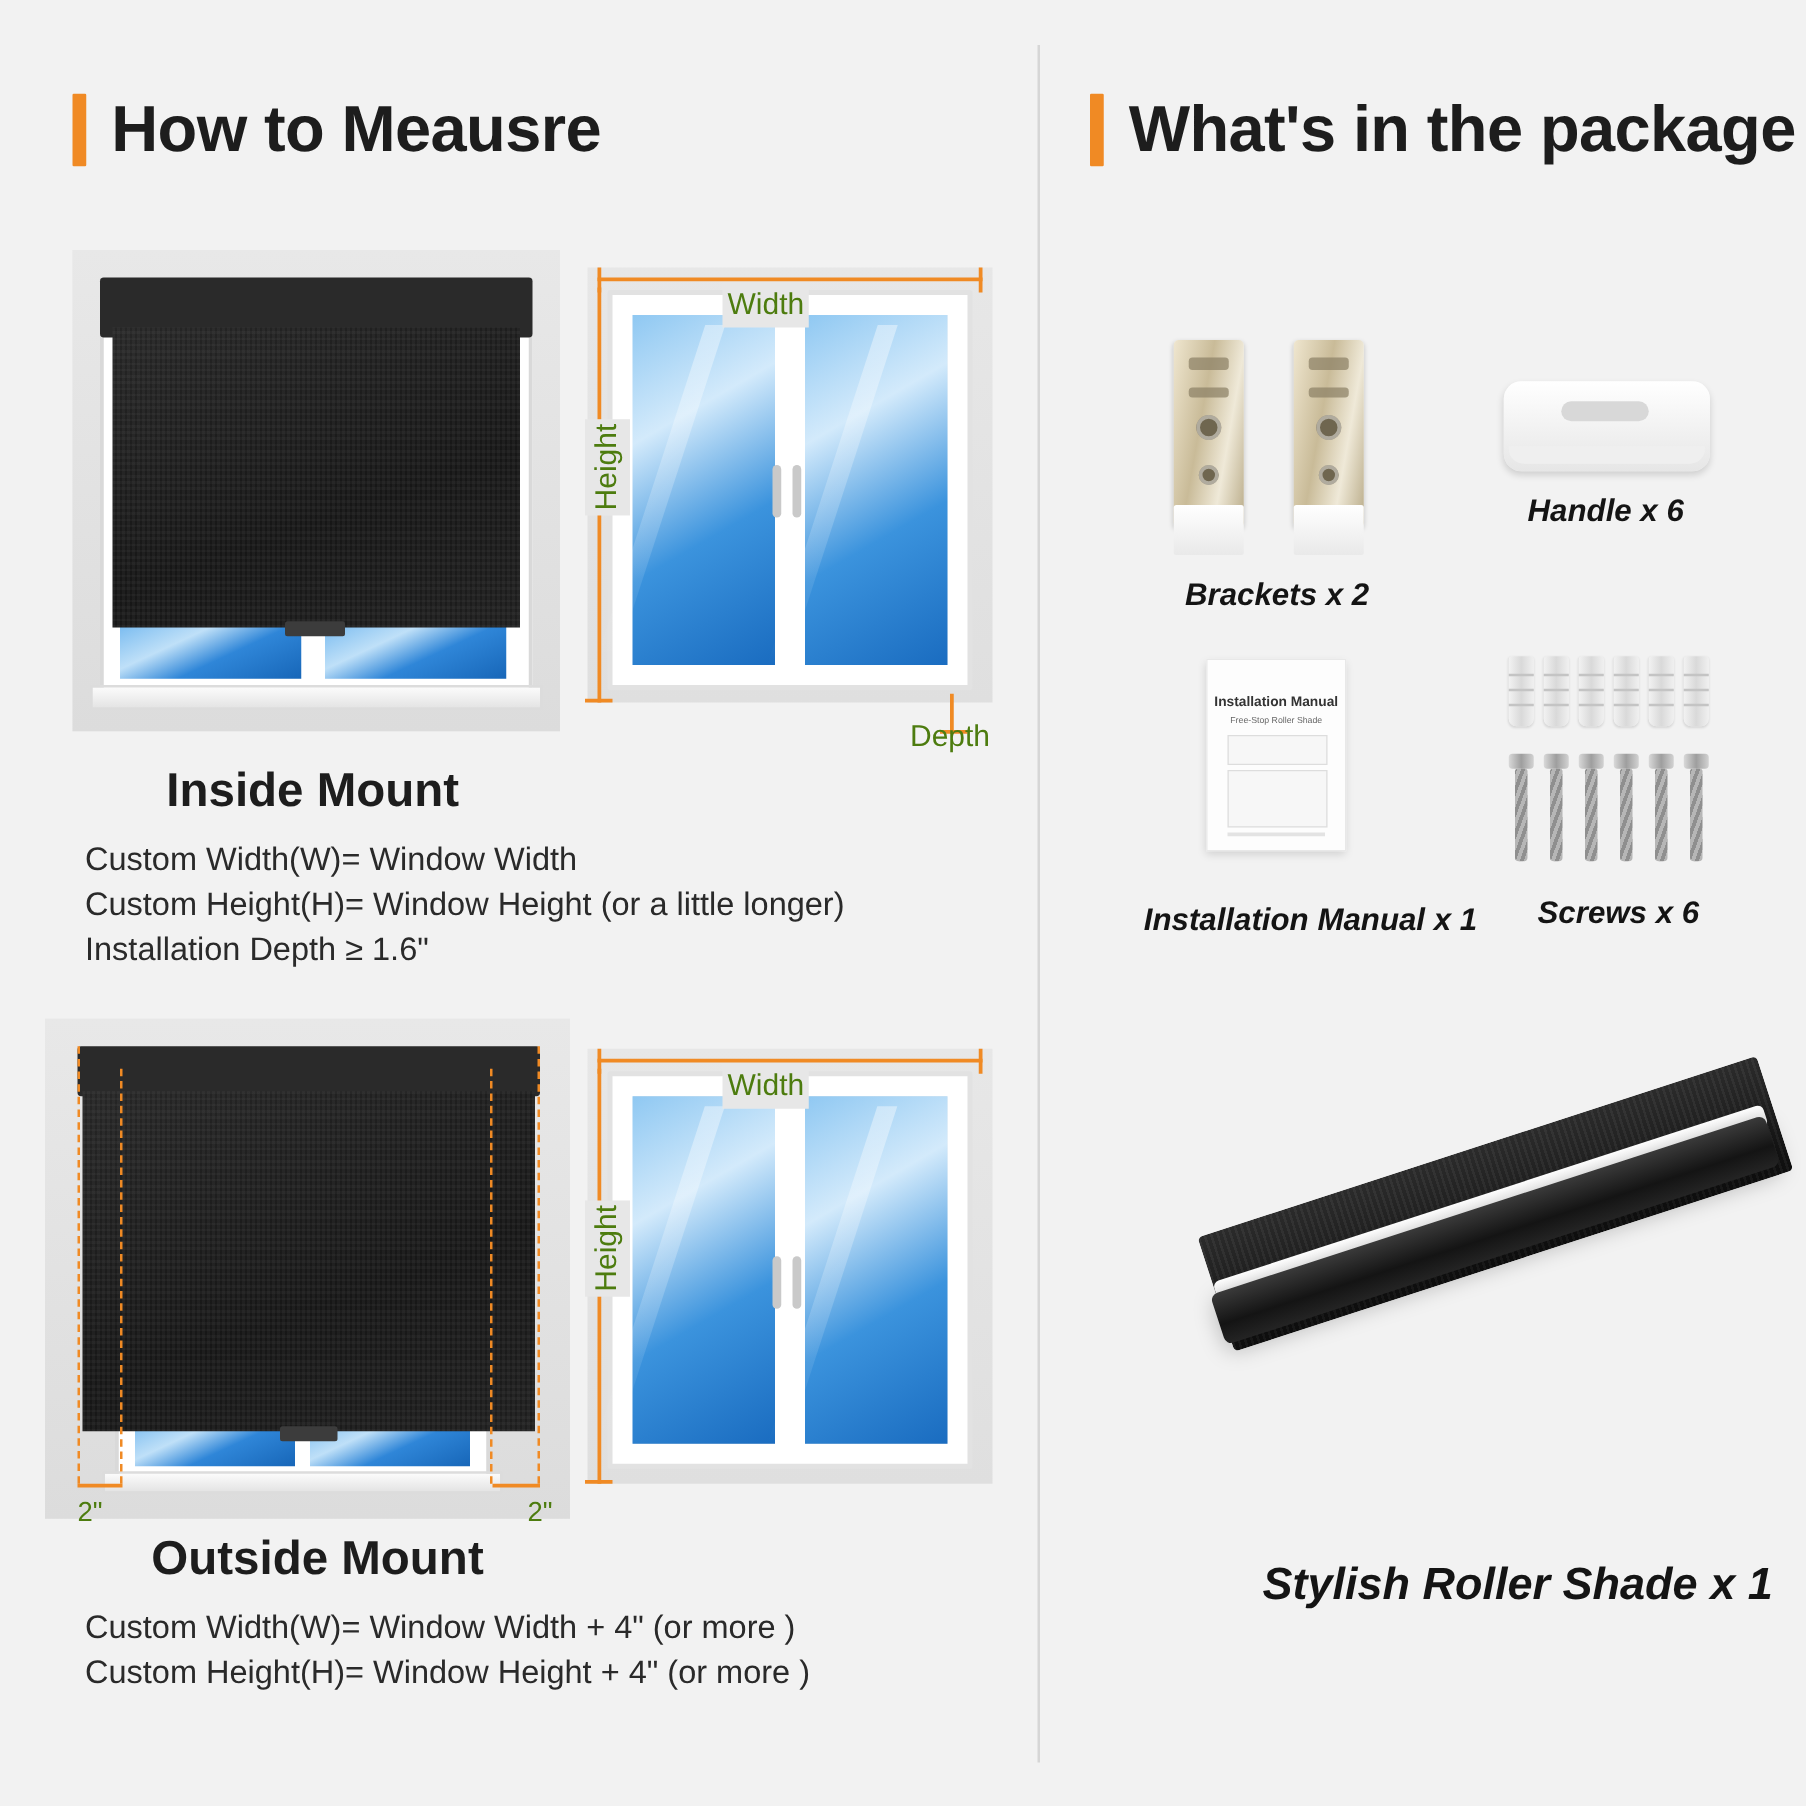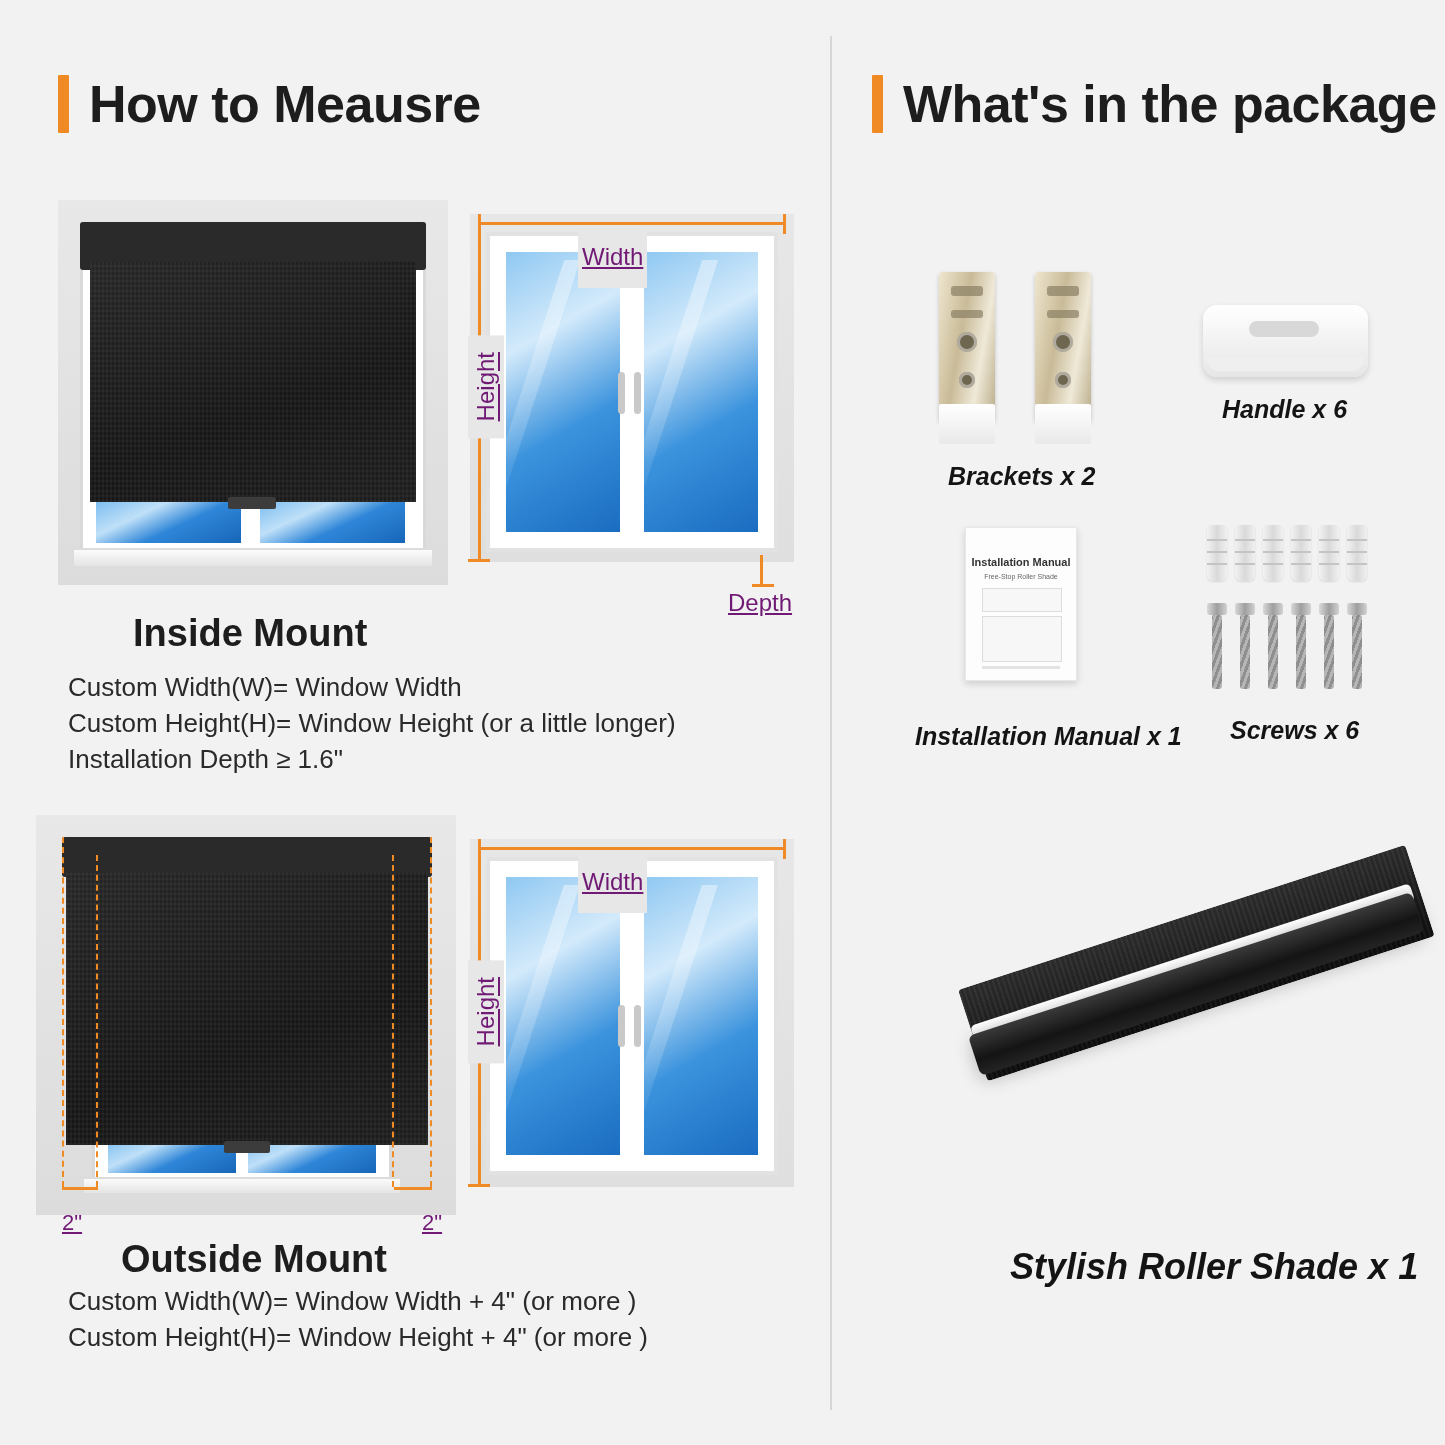--- a/index.html
+++ b/index.html
@@ -42,21 +42,21 @@
   
   .bigwin{position:absolute;}
   .bigwin .outer{position:absolute;inset:0;background:#ffffff;border:4px solid #e2e2e2;box-sizing:border-box;border-radius:2px;}
   .bigwin .sash{position:absolute;background:#ffffff;border:6px solid #ffffff;box-sizing:border-box;box-shadow:0 0 0 2px #dcdcdc inset;}
   .bigwin .glass{position:absolute;inset:0;background:linear-gradient(150deg,#8fc8f2 0%,#d3eafb 30%,#3b93dd 62%,#1a6cc0 100%);}
   .glass-glint{position:absolute;background:linear-gradient(180deg,rgba(255,255,255,0.75),rgba(255,255,255,0));transform:skewX(-18deg);}
   .handle-bar{position:absolute;width:7px;background:#c9c9c9;border-radius:4px;}
 
   
   .mline{position:absolute;background:#f08a24;}
-  .mlabel{position:absolute;font-size:22px;color:#701a75;background:#ebebeb;padding:17px 4px;text-decoration:underline;}
+  .mlabel{position:absolute;font-size:22px;color:#4d7c0f;background:#ebebeb;padding:4px 4px;}
   .vlabel{writing-mode:vertical-rl;transform:rotate(180deg);}
   .dashline{position:absolute;border-left:2px dashed #f08a24;}
 
   .captionTitle{position:absolute;font-size:38px;font-weight:bold;color:#1d1d1d;}
   .bullet{position:absolute;font-size:26px;color:#2a2a2a;white-space:nowrap;}
 
   
   .pkglabel{position:absolute;font-size:25px;font-weight:bold;font-style:italic;color:#141414;white-space:nowrap;}
 
   .bracket{position:absolute;}
@@ -205,21 +205,21 @@
     <div class="mline" style="left:18px;top:32px;width:308px;height:3px;"></div>
     <div class="mline" style="left:18px;top:24px;width:3px;height:20px;"></div>
     <div class="mline" style="left:323px;top:24px;width:3px;height:20px;"></div>
     <div class="mlabel" style="left:118px;top:36px;font-size:24px;background:#e7e7e7;">Width</div>
 
     <div class="mline" style="left:18px;top:40px;width:3px;height:332px;"></div>
     <div class="mline" style="left:8px;top:369px;width:22px;height:3px;"></div>
     <div class="mlabel vlabel" style="left:8px;top:145px;font-size:24px;background:#e7e7e7;">Height</div>
   </div>
 
-  <div class="captionTitle" style="left:121px;top:1226px;margin-top:12px;">Outside Mount</div>
+  <div class="captionTitle" style="left:121px;top:1226px;">Outside Mount</div>
 
   <div class="bullet" style="left:68px;top:1286px;">Custom Width(W)= Window Width + 4" (or more )</div>
   <div class="bullet" style="left:68px;top:1322px;">Custom Height(H)= Window Height + 4" (or more )</div>
 
   <div style="position:absolute;left:935px;top:272px;width:170px;height:180px;">
     <div class="bracket" style="left:4px;top:0;width:56px;height:150px;">
       <div class="body"></div>
       <div class="slot" style="left:12px;top:14px;width:32px;height:10px;"></div>
       <div class="slot" style="left:12px;top:38px;width:32px;height:8px;"></div>
       <div class="hole" style="left:18px;top:60px;width:20px;height:20px;"></div>

